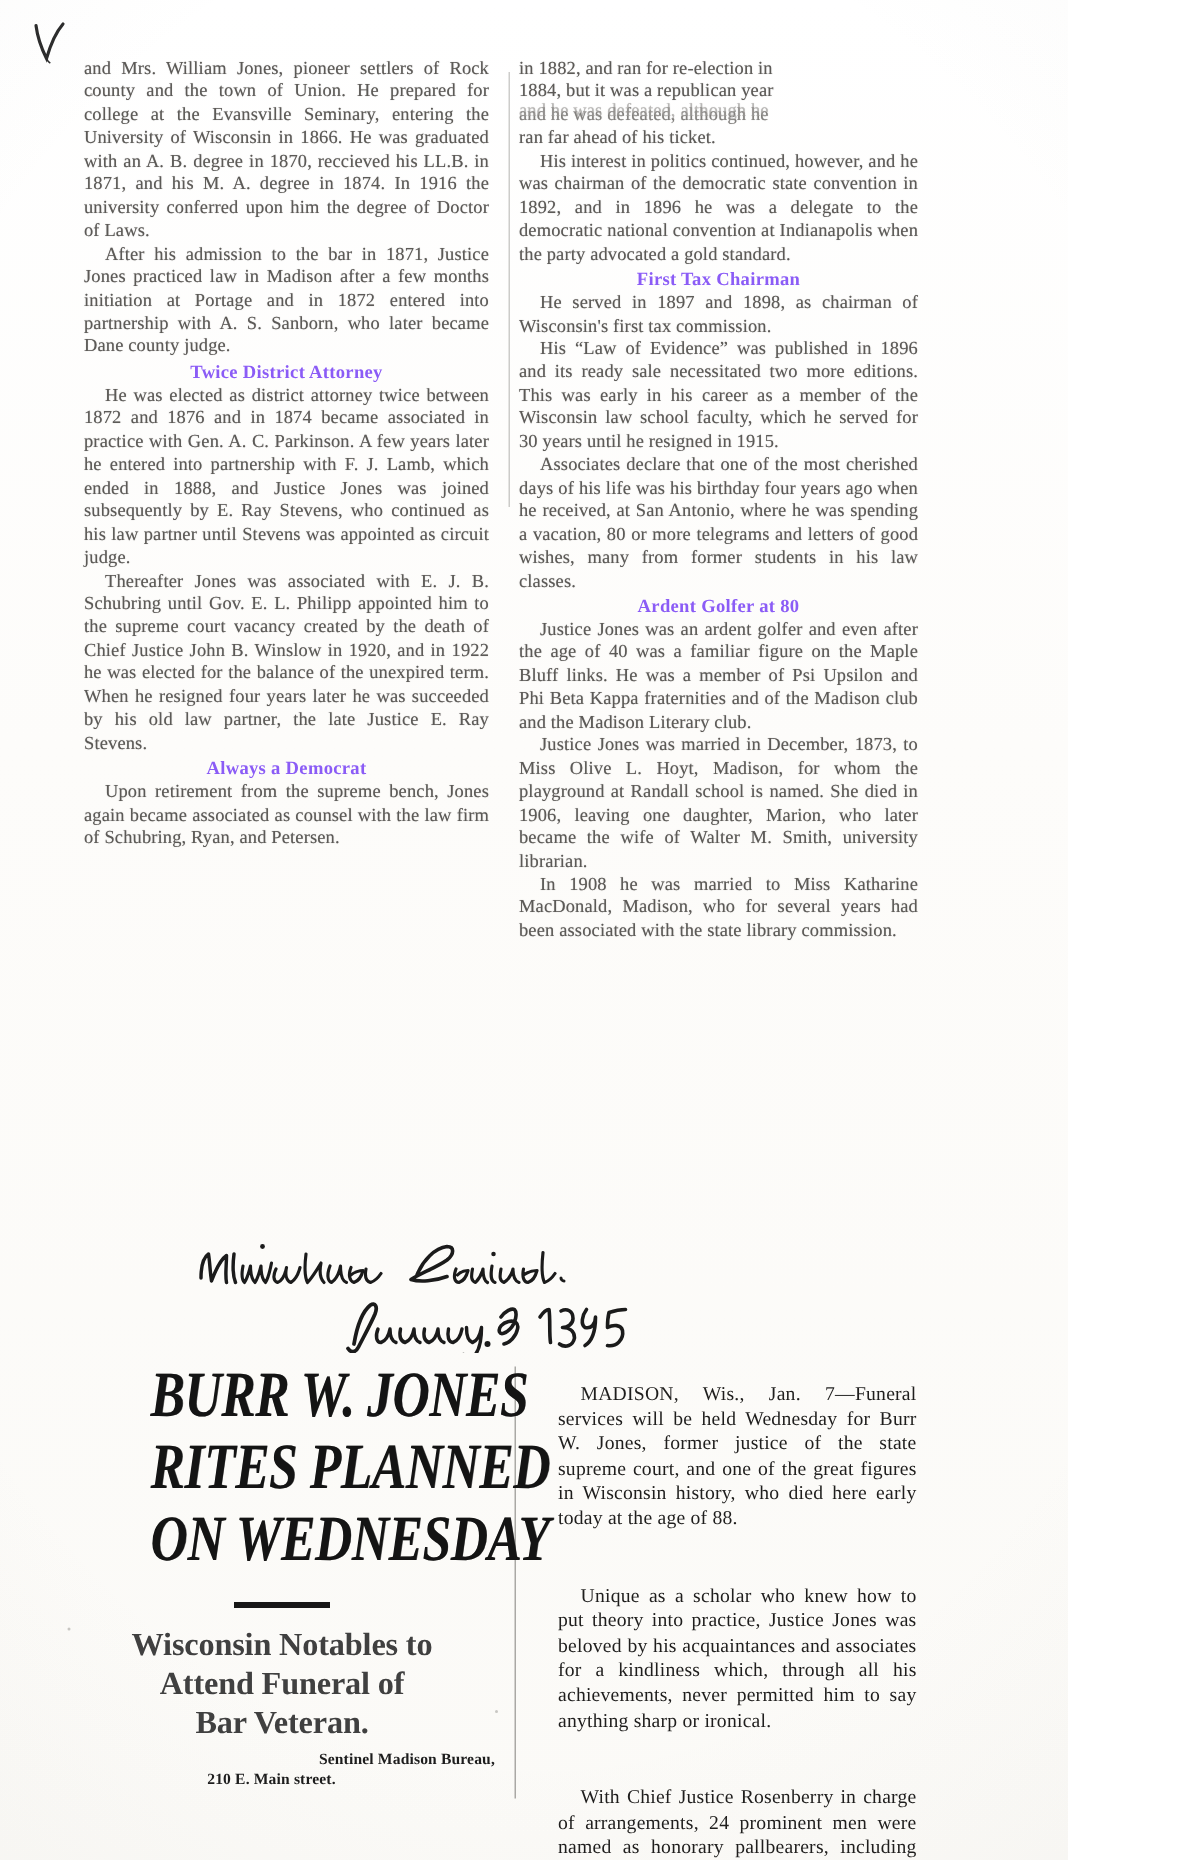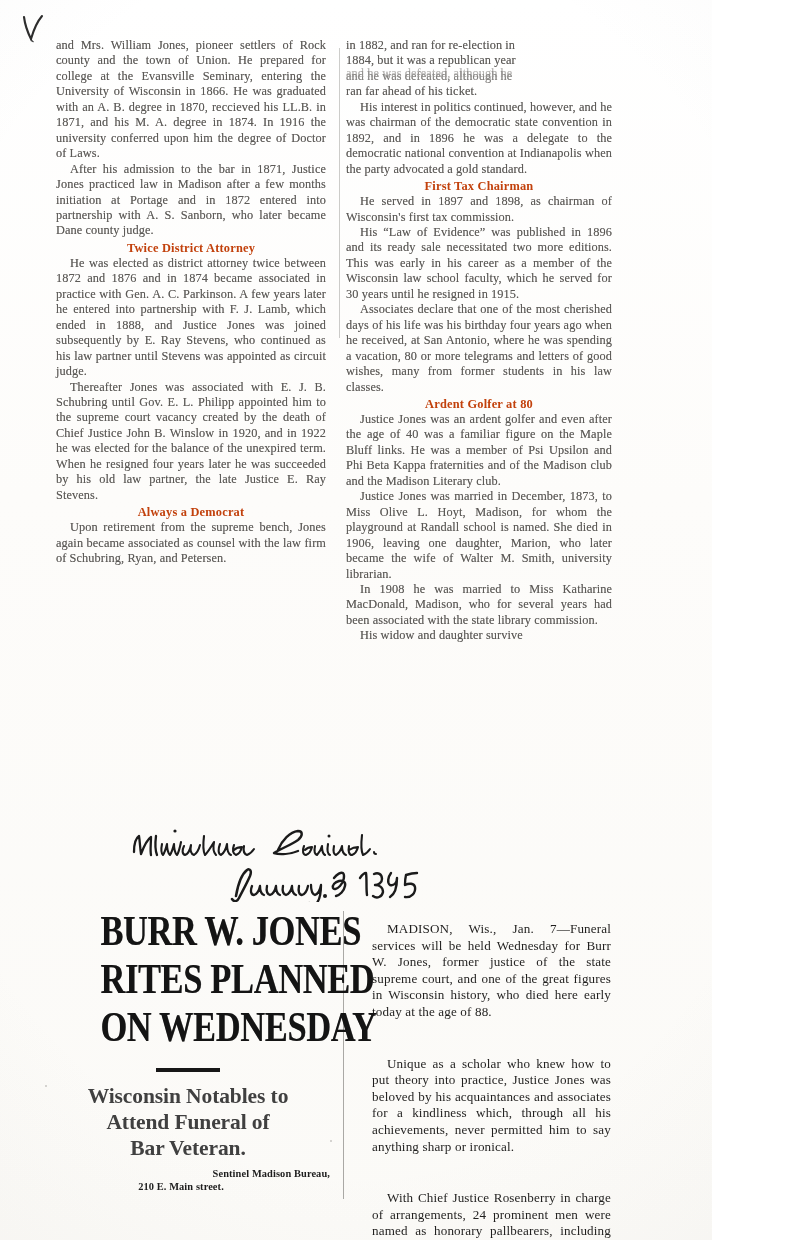--- a/index.html
+++ b/index.html
@@ -85,21 +85,21 @@
   }
   .news-body p { margin: 0; text-indent: 14px; }
   .news-body p.flush { text-indent: 0; }
 
   .subhead {
     font-family: "Liberation Serif", serif;
     font-size: 12.4px;
     line-height: 16px;
     font-weight: bold;
     text-align: center;
-    color: #c2410c;
+    color: #8b5cf6;
     margin: 1px 0 0 0;
     letter-spacing: 0.2px;
   }
 
   
   .ghost-line {
     position: relative;
     color: #6d6b68;
     opacity: 0.85;
   }
@@ -163,21 +163,21 @@
     line-height: 48px;
     letter-spacing: -0.4px;
     color: #141414;
     margin: 0;
     text-align: right;
     transform: scaleX(0.80);
     transform-origin: right center;
     white-space: nowrap;
     text-shadow: 0.3px 0 0 rgba(20,20,20,0.55);
   }
-  .headline-block { margin-top: 2px; }
+  .headline-block { margin-top: 2px; font-style: italic; }
 
   .hr-dash {
     width: 64px;
     height: 4px;
     background: #171717;
     margin: 17px auto 11px auto;
   }
 
   .deck {
     font-family: "Liberation Serif", serif;
@@ -283,21 +283,20 @@
           <p>His “Law of Evidence” was published in 1896 and its ready sale necessitated two more editions. This was early in his career as a member of the Wisconsin law school faculty, which he served for 30 years until he resigned in 1915.</p>
           <p>Associates declare that one of the most cherished days of his life was his birthday four years ago when he received, at San Antonio, where he was spending a vacation, 80 or more telegrams and letters of good wishes, many from former students in his law classes.</p>
         </div>
 
         <div class="subhead">Ardent Golfer at 80</div>
 
         <div class="news-body">
           <p>Justice Jones was an ardent golfer and even after the age of 40 was a familiar figure on the Maple Bluff links. He was a member of Psi Upsilon and Phi Beta Kappa fraternities and of the Madison club and the Madison Literary club.</p>
           <p>Justice Jones was married in December, 1873, to Miss Olive L. Hoyt, Madison, for whom the playground at Randall school is named. She died in 1906, leaving one daughter, Marion, who later became the wife of Walter M. Smith, university librarian.</p>
           <p>In 1908 he was married to Miss Katharine MacDonald, Madison, who for several years had been associated with the state library commission.</p>
-          <p>His widow and daughter survive</p>
         </div>
       </div>
     </div>
   </div>
 
   <div class="hand-note">
     <svg viewBox="0 0 400 80" width="400" height="80" aria-hidden="true">
       <g fill="none" stroke="#1b1b1b" stroke-linecap="round" stroke-linejoin="round">
 
         <path d="M6 30 C6 22, 8 16, 11 14 C12 20, 12 26, 13 32 C16 24, 20 17, 23 15 C23 22, 22 28, 23 33" stroke-width="2.3"></path>

